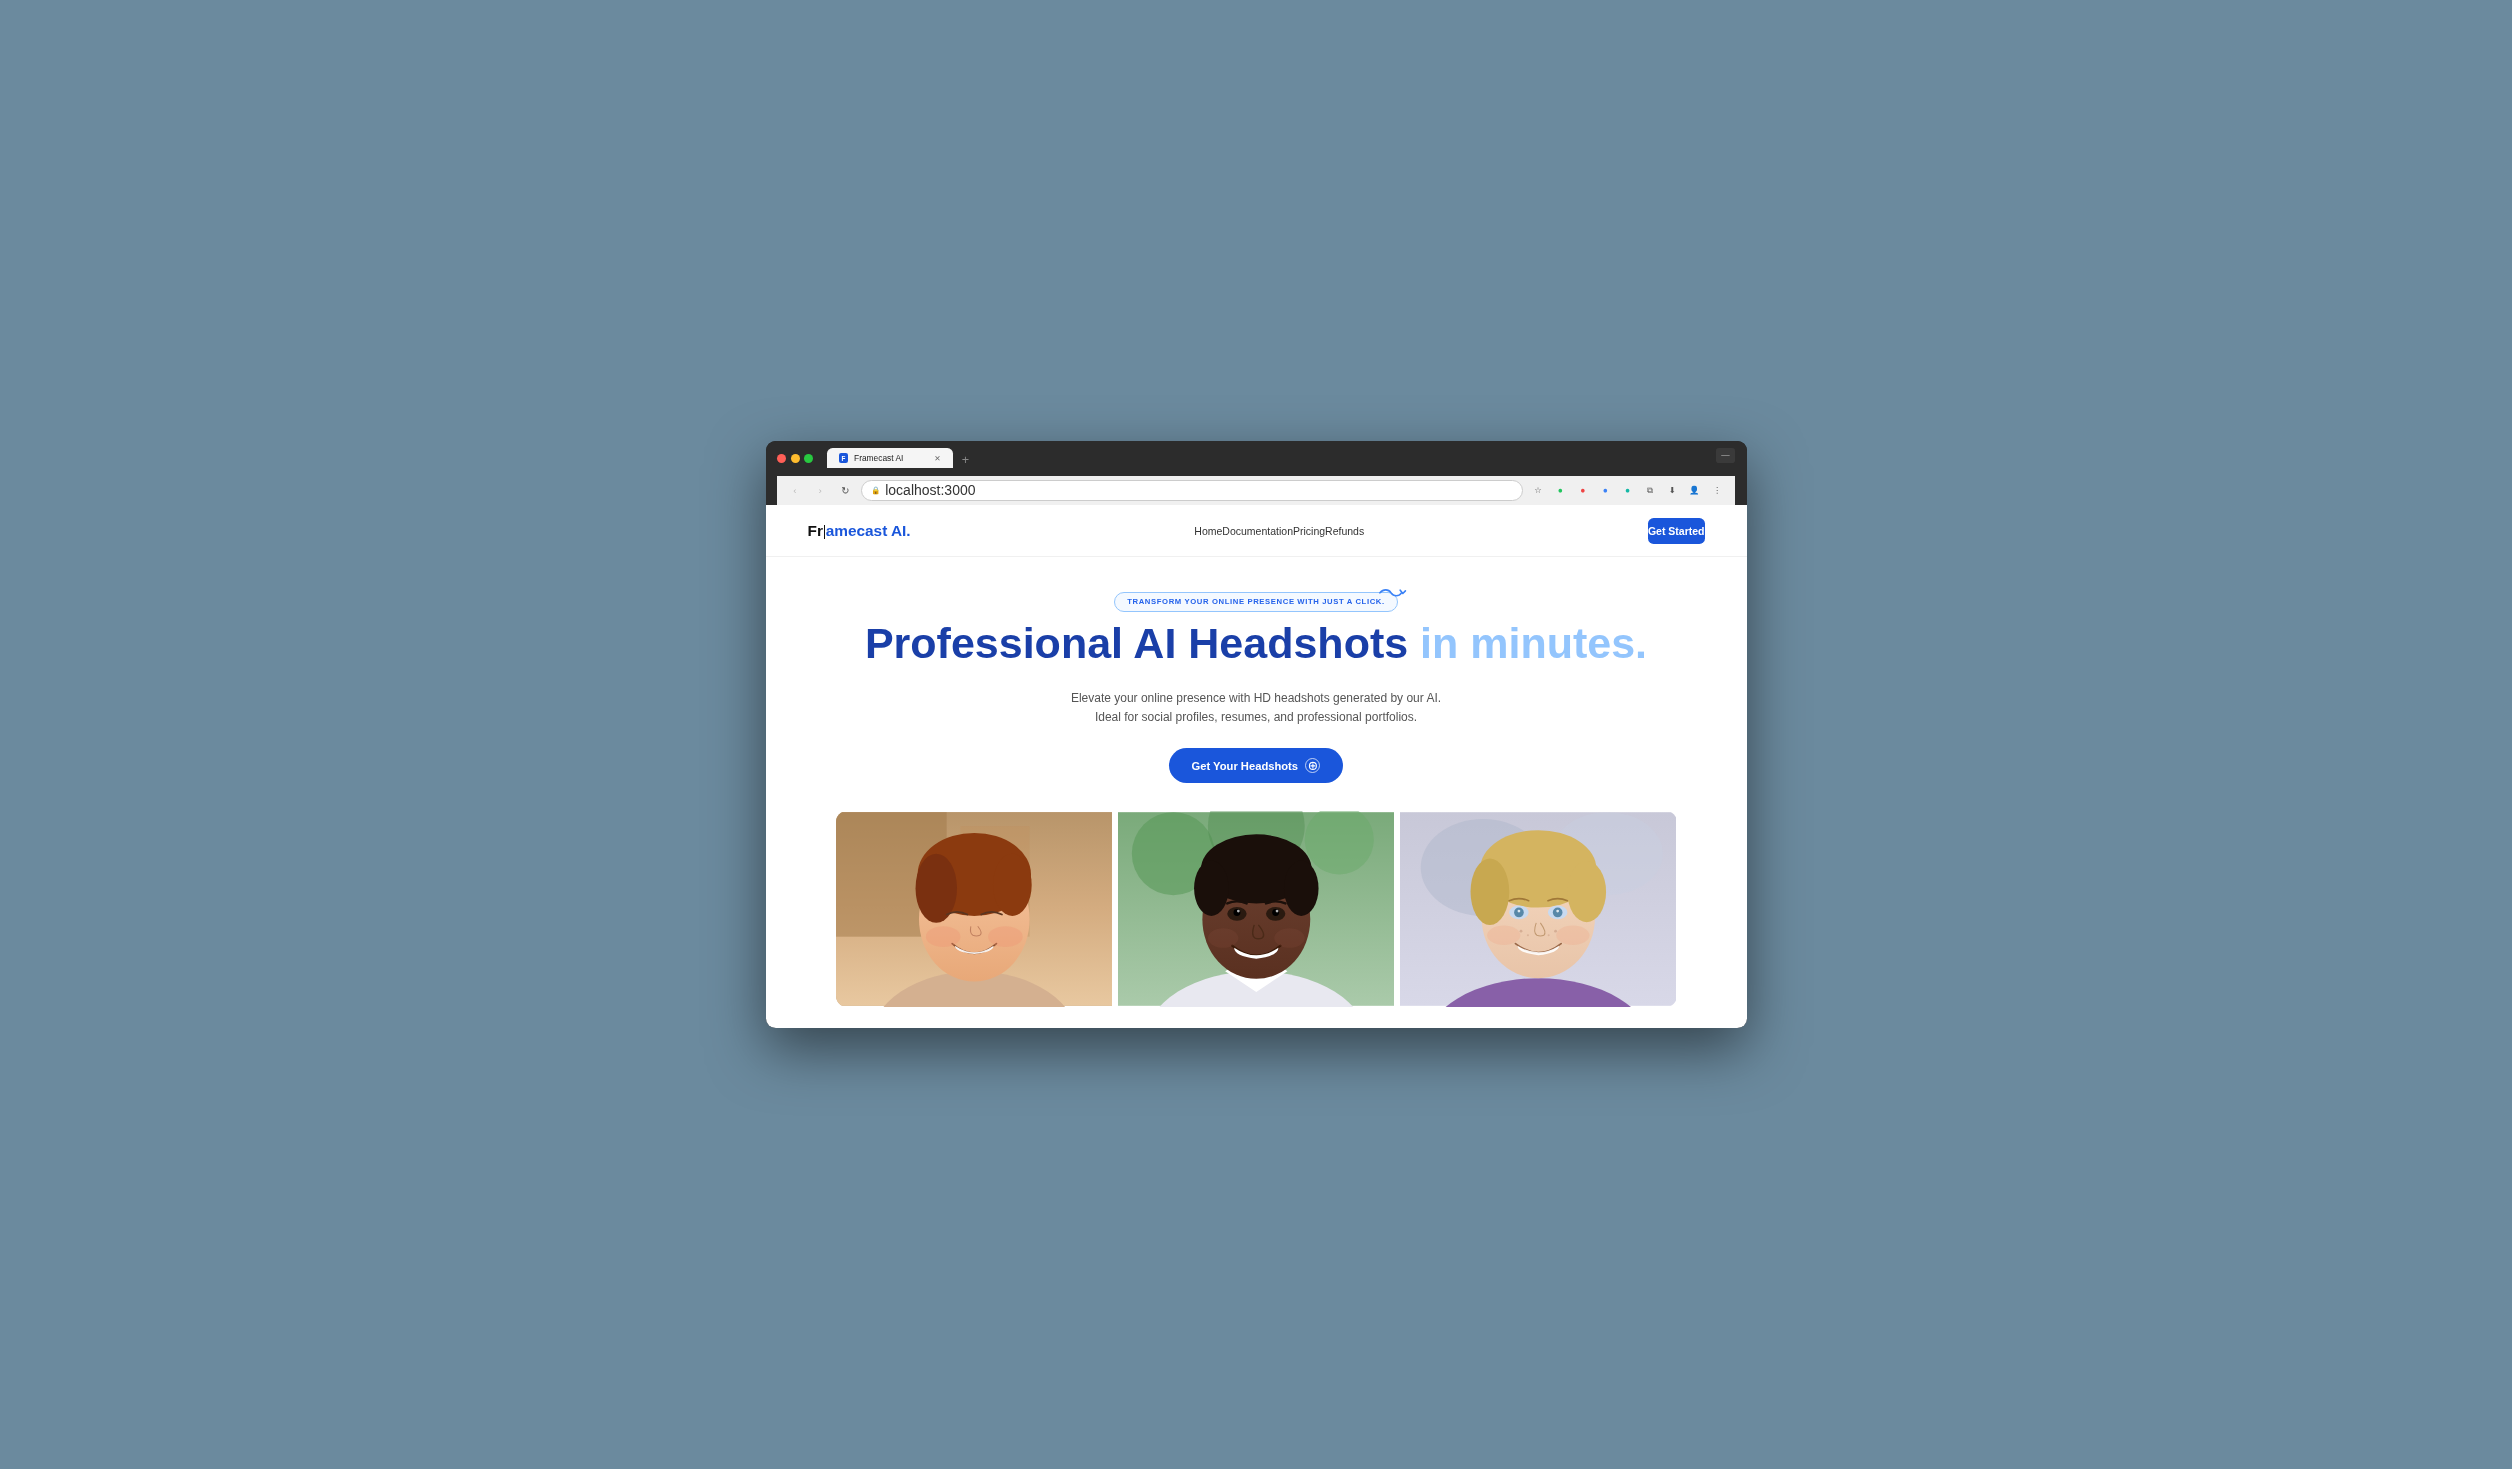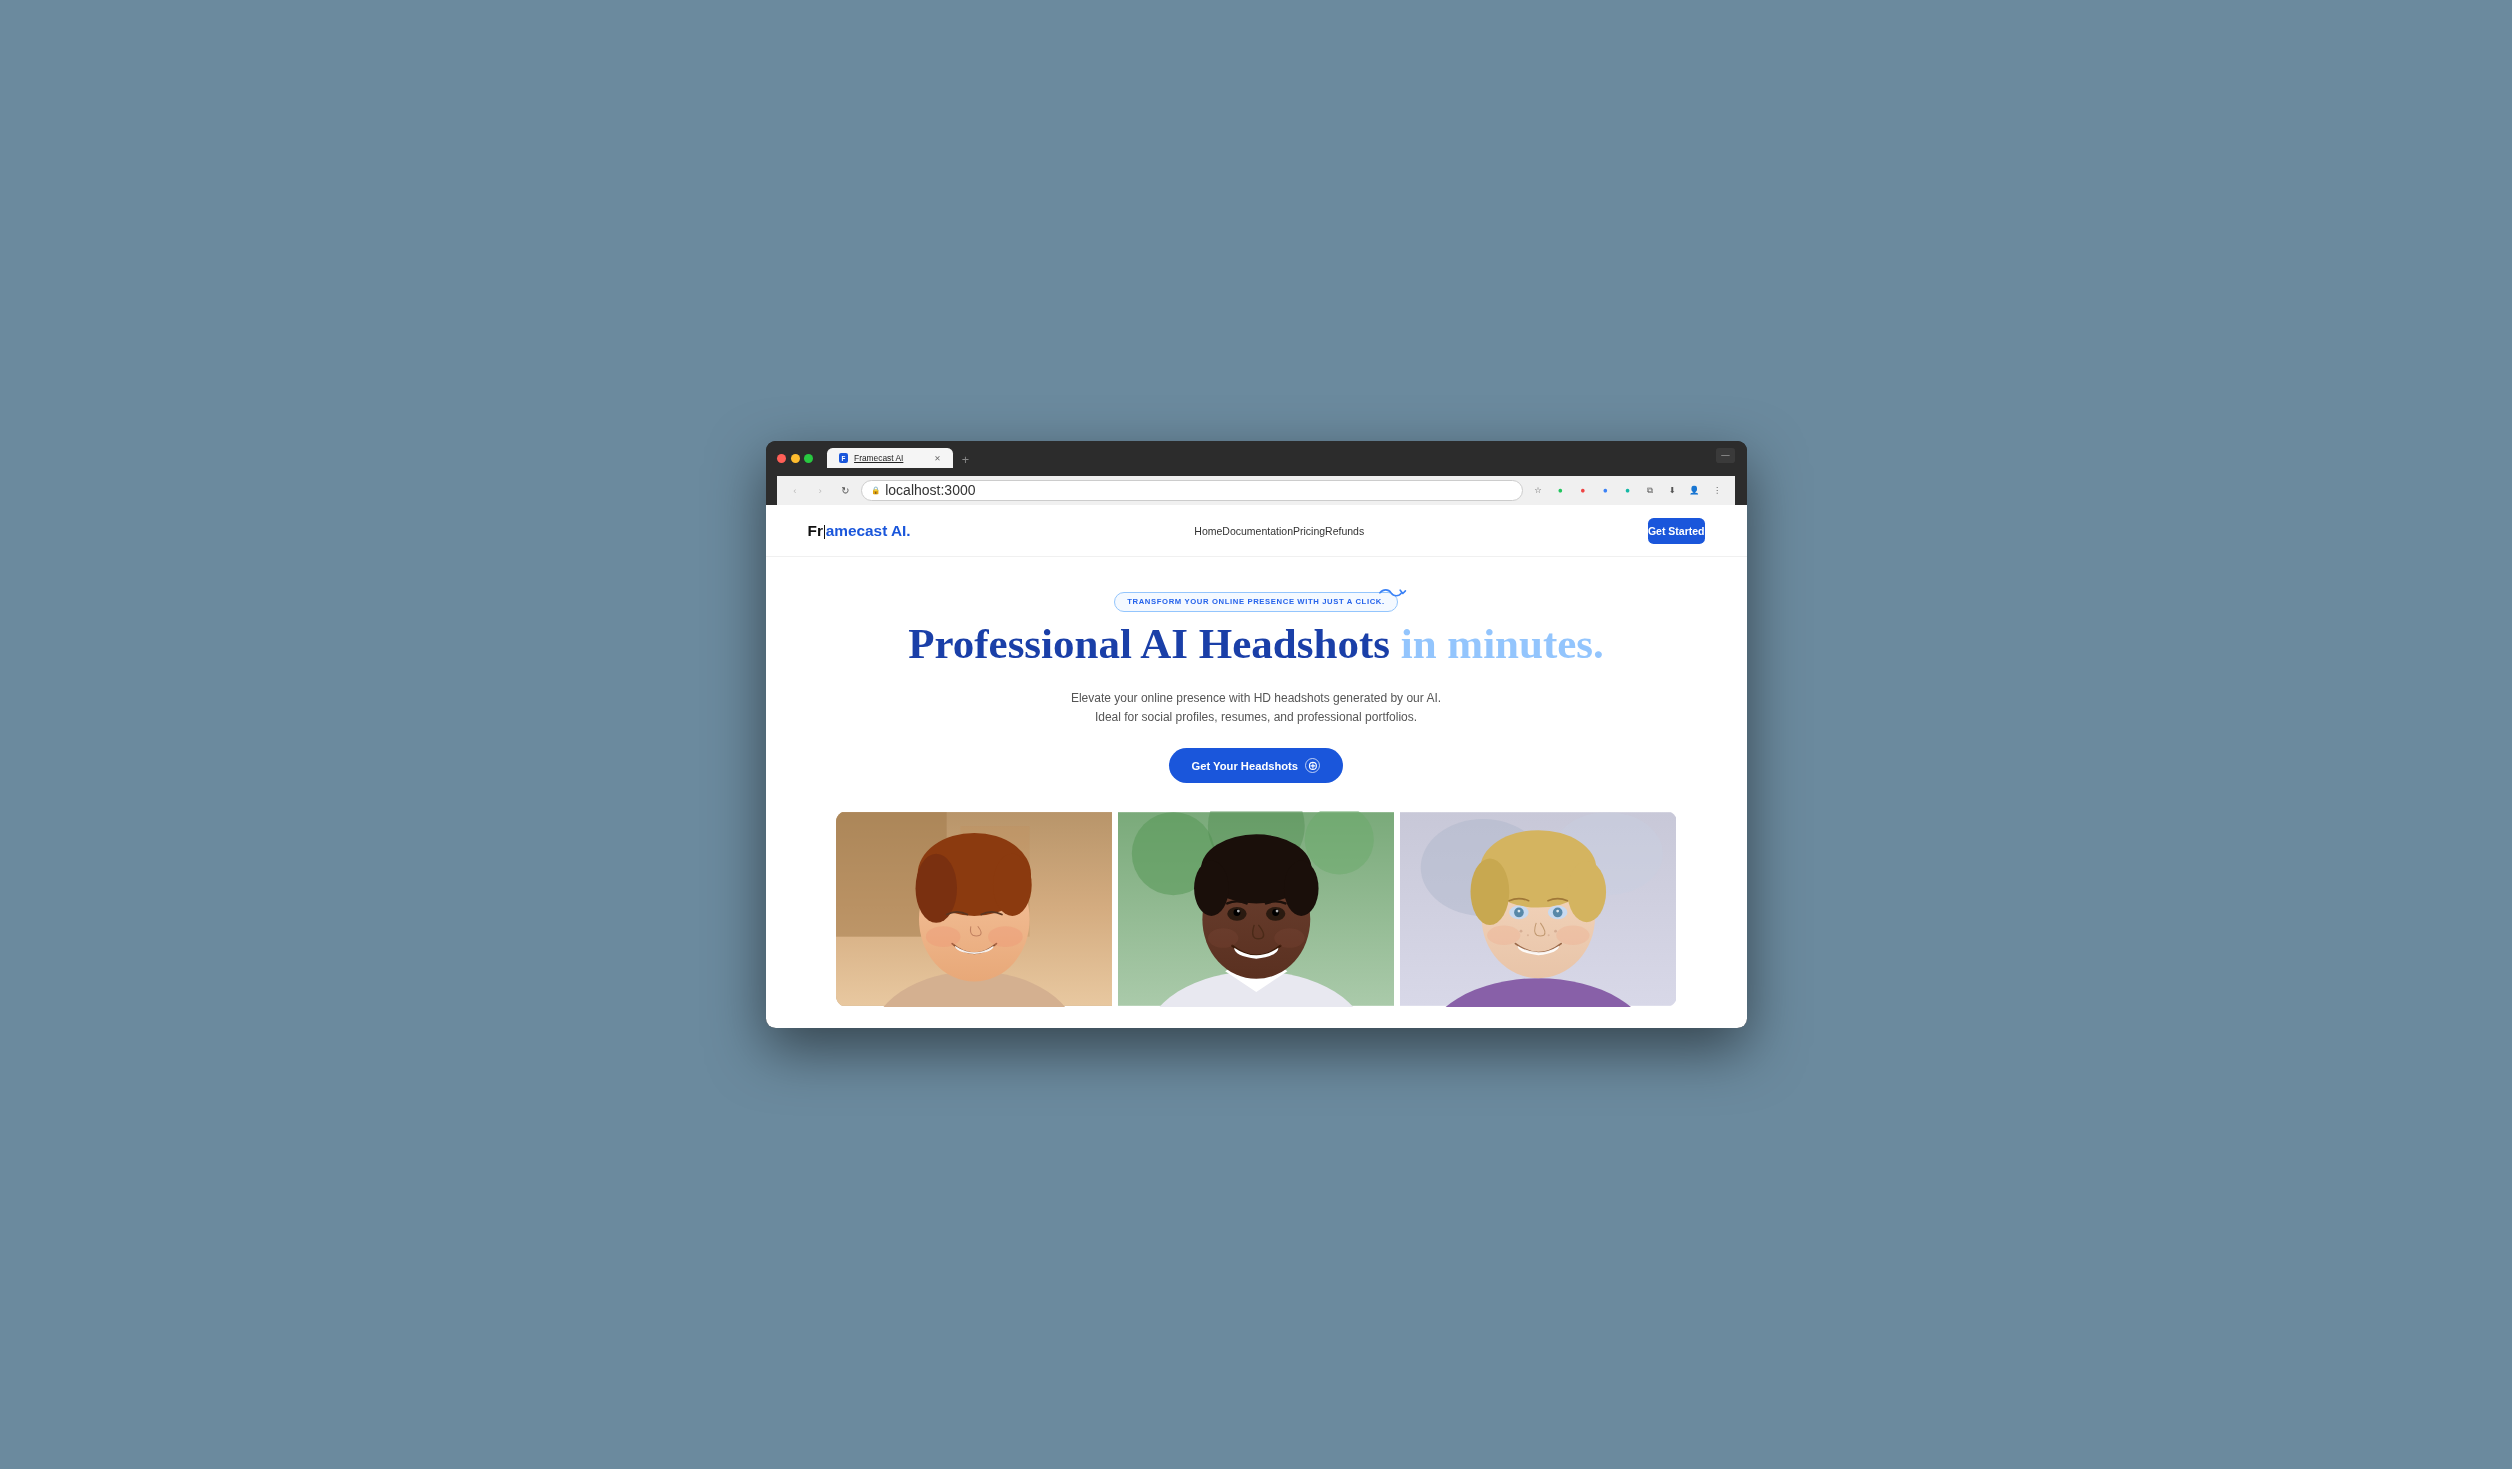--- a/index.html
+++ b/index.html
@@ -85,21 +85,20 @@
       font-weight: bold;
     }
 
     .tab-title {
       font-size: 8.4px;
       color: #222;
       flex: 1;
       white-space: nowrap;
       overflow: hidden;
       text-overflow: ellipsis;
-      text-decoration: underline;
     }
 
     .tab-close {
       font-size: 7.7px;
       color: #666;
       cursor: pointer;
       width: 9.8px;
       height: 9.8px;
       display: flex;
       align-items: center;
@@ -279,21 +278,20 @@
       top: -7px;
       width: 34px;
       height: 19.6px;
     }
 
     .hero-title {
       font-size: 43px;
       font-weight: 800;
       line-height: 1.1;
       margin-bottom: 22px;
-      font-family: Liberation Serif, serif;
     }
 
     .hero-title .title-dark {
       color: #1a3fa8;
     }
 
     .hero-title .title-light {
       color: #93c5fd;
     }
 

